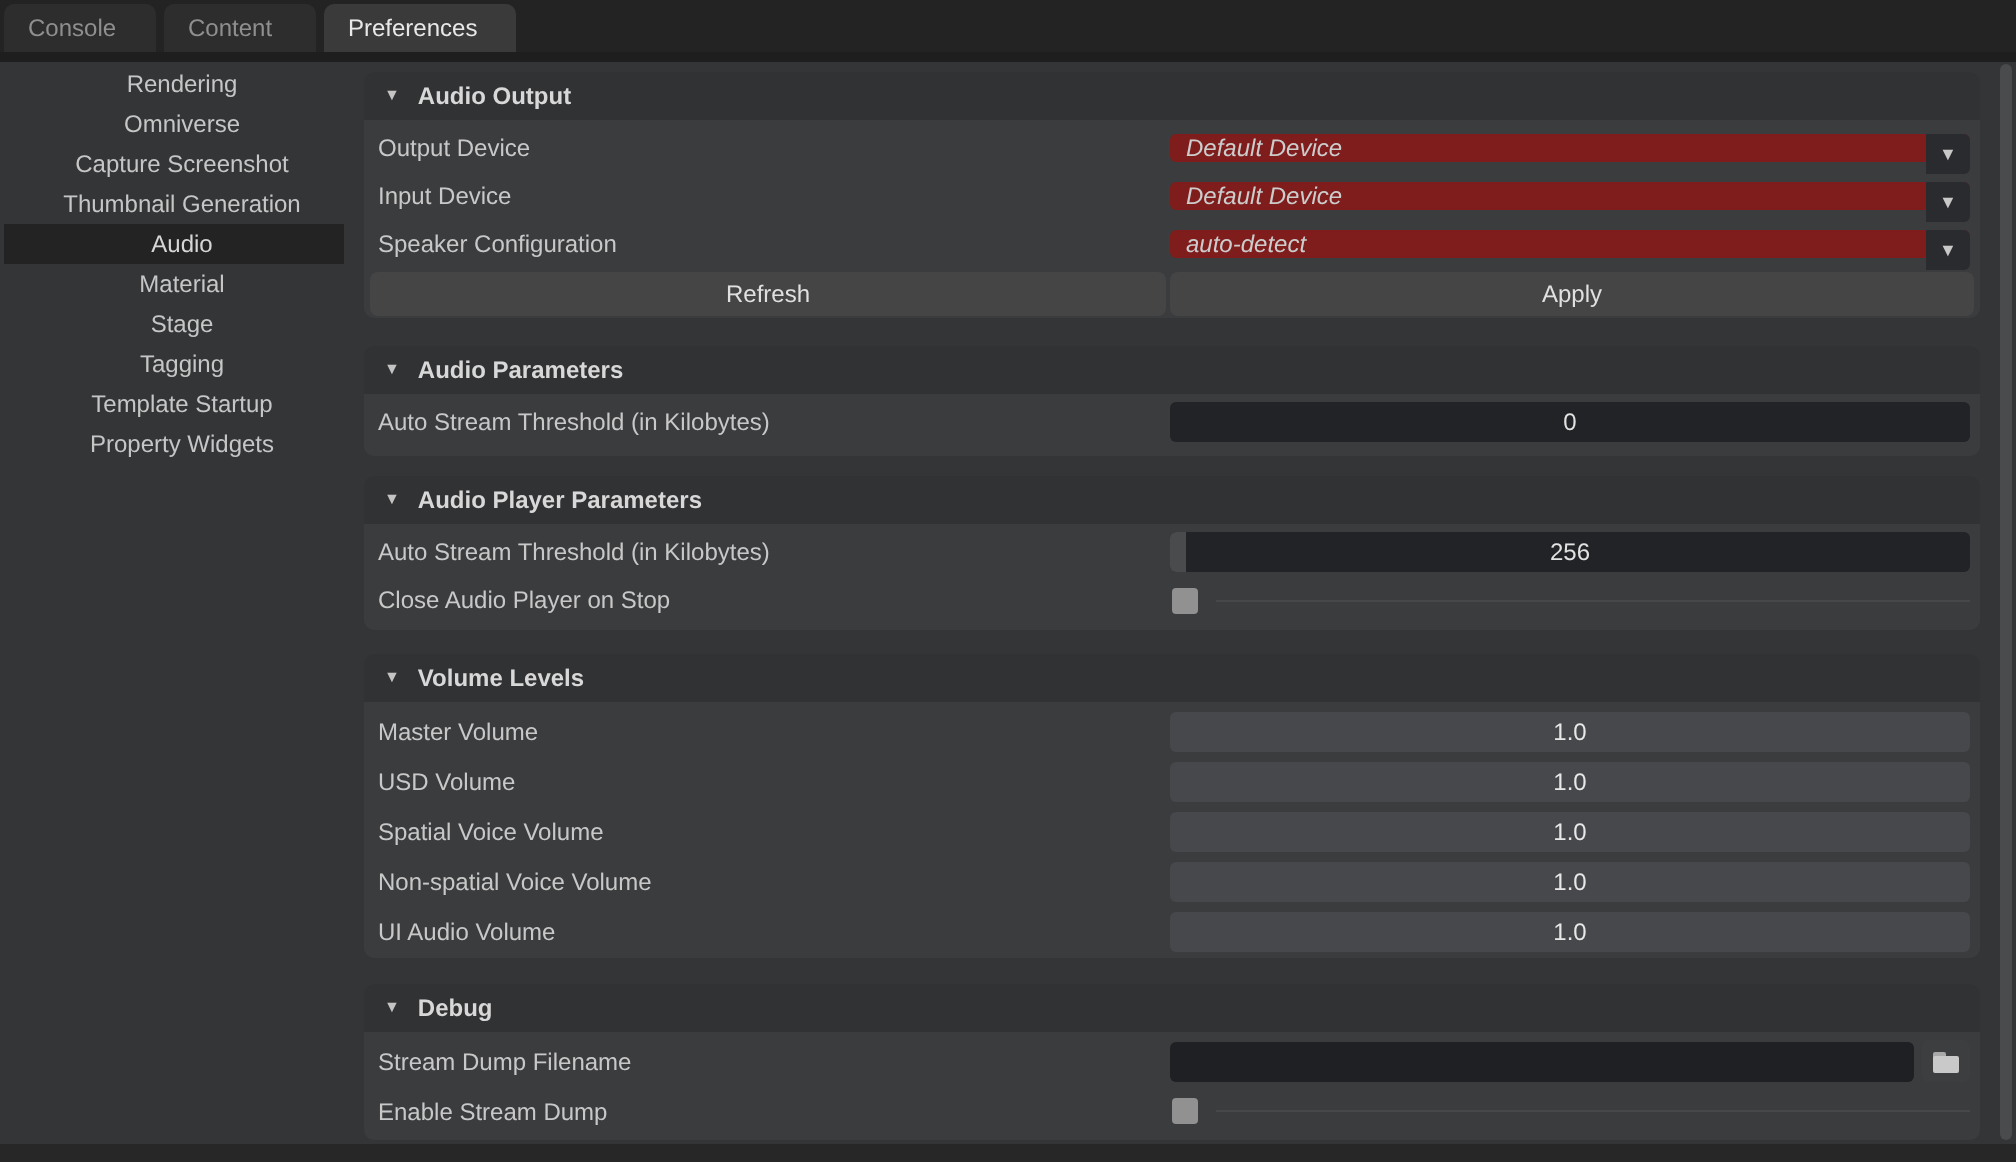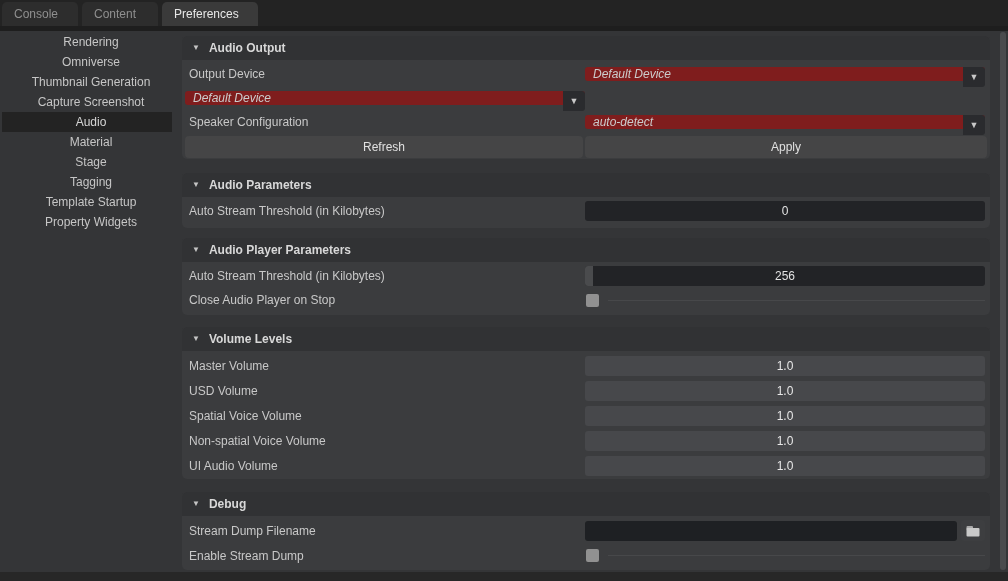--- a/index.html
+++ b/index.html
@@ -118,22 +118,22 @@
   </div>
   <div class="tab tab-preferences active">
     <span>Preferences</span>
   </div>
 </div>
 <div class="understrip"></div>
 
 <div class="sidebar">
   <div class="side-item">Rendering</div>
   <div class="side-item">Omniverse</div>
+  <div class="side-item">Capture Screenshot</div>
   <div class="side-item">Thumbnail Generation</div>
-  <div class="side-item">Capture Screenshot</div>
   <div class="side-item selected">Audio</div>
   <div class="side-item">Material</div>
   <div class="side-item">Stage</div>
   <div class="side-item">Tagging</div>
   <div class="side-item">Template Startup</div>
   <div class="side-item">Property Widgets</div>
 </div>
 
 <div class="panel p-audio-output">
   <div class="panel-header">
@@ -144,20 +144,21 @@
     <div class="row">
       <div class="row-label">Output Device</div>
       <div class="field-col">
         <div class="dropdown">
           <span class="dd-value">Default Device</span>
           <span class="dd-arrow-box">▼</span>
         </div>
       </div>
     </div>
     <div class="row">
+      <div class="row-label">Input Device</div>
       <div class="field-col">
         <div class="dropdown">
           <span class="dd-value">Default Device</span>
           <span class="dd-arrow-box">▼</span>
         </div>
       </div>
     </div>
     <div class="row">
       <div class="row-label">Speaker Configuration</div>
       <div class="field-col">

